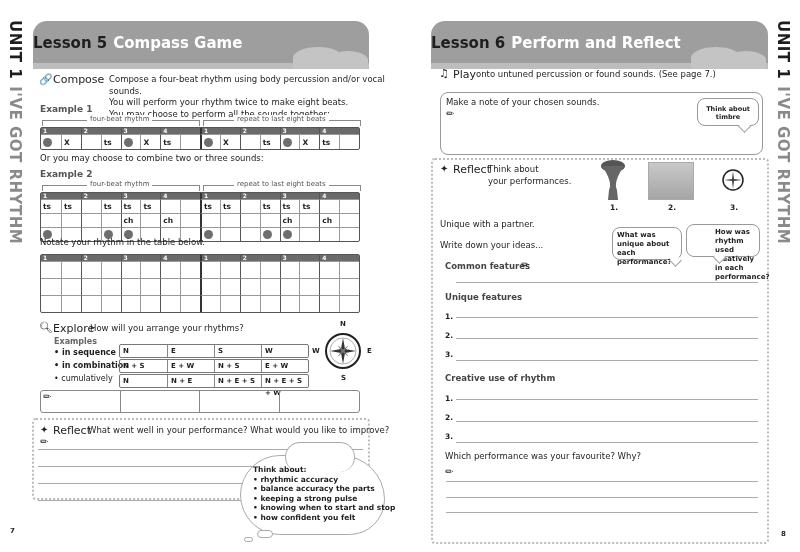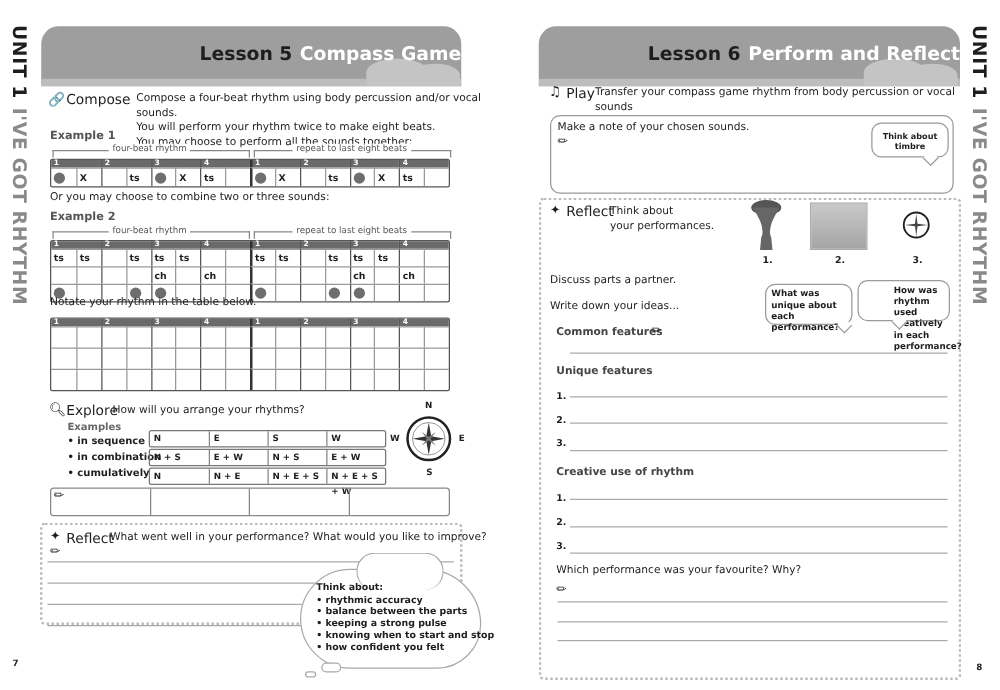--- a/index.html
+++ b/index.html
@@ -11,21 +11,21 @@
   .page-right { left: 400px; width: 400px; }
 
   .unit-vert { position: absolute; top: 20px; width: 22px; height: 190px; }
   .unit-vert span.inner { position: absolute; left: 0; top: 0; transform-origin: 0 0; transform: rotate(90deg) translate(0, -20px); white-space: nowrap; font-size: 15px; font-weight: bold; letter-spacing: 0.5px; }
   .unit-vert .u1 { color: #1e1e1e; }
   .unit-vert .u2 { color: #8a8a8a; margin-left: 7px; }
 
   .header { position: absolute; height: 48px; border-radius: 14px 14px 0 0; background: #9e9e9e; overflow: hidden; }
   .header .band { position: absolute; left: 0; right: 0; bottom: 0; height: 6px; background: #bdbdbd; }
   .header .cloud { position: absolute; bottom: 0; background: #c4c4c4; border-radius: 50% 50% 0 0; }
-  .header .title { position: absolute; top: 13px; left: 0; right: 0; text-align: right; font-size: 15px; font-weight: bold; }
+  .header .title { position: absolute; top: 13px; left: 0; right: 0; text-align: left; font-size: 15px; font-weight: bold; }
   .header .lesson-num { color: #1e1e1e; }
   .header .lesson-name { color: #ffffff; margin-left: 6px; }
 
   .sec-label { font-weight: normal; font-size: 11px; }
   .small { font-size: 8.5px; line-height: 11.5px; }
   .tiny { font-size: 7px; }
 
   .rtable { position: absolute; border: 1px solid #555; border-radius: 2px; display: grid; }
   .rtable .hdr { background: #6a6a6a; color: #fff; font-size: 6px; font-weight: bold; height: 6px; line-height: 6px; padding-left: 2px; }
   .rtable .cell { border-left: 1px solid #999; border-top: 1px solid #999; font-size: 7.5px; font-weight: bold; padding-left: 2px; display: flex; align-items: center; }
@@ -259,21 +259,21 @@
       <div class="cell" style="height: 17px;"></div>
     </div>
 
   <div class="abs" style="left:39px; top:321px; font-size:11px;">🔍︎</div>
   <div class="abs sec-label" style="left:53px; top:322px;">Explore</div>
   <div class="abs small" style="left:90px; top:323px;">How will you arrange your rhythms?</div>
   <div class="abs" style="left:54px; top:337px; font-size:8px; color:#666; font-weight:bold;">Examples</div>
 
   <div class="abs" style="left:54px; top:348px; font-size:8px; font-weight:bold;">• in sequence</div>
   <div class="abs" style="left:54px; top:361px; font-size:8px; font-weight:bold;">• in combination</div>
-  <div class="abs" style="left:54px; top:374px; font-size:8px; font-weight:bold;">• cumulatively</div>
+  <div class="abs" style="left:54px; top:374px; font-size:8px; font-weight:normal;">• cumulatively</div>
 
   <div class="etable" style="left:119px; top:344px;">
     <div class="cell">N</div>
     <div class="cell">E</div>
     <div class="cell">S</div>
     <div class="cell">W</div>
   </div>
   <div class="etable" style="left:119px; top:359px;">
     <div class="cell">N + S</div>
     <div class="cell">E + W</div>
@@ -319,21 +319,21 @@
   <div class="line" style="left:38px; top:483px; width:220px;"></div>
   <div class="line" style="left:38px; top:500px; width:220px;"></div>
 
   <div class="cloud-bubble" style="left:240px; top:455px; width:145px; height:80px; border-radius:45px 50px 40px 45px;"></div>
   <div class="cloud-bubble" style="left:285px; top:442px; width:70px; height:30px; border-bottom:none;"></div>
   <div class="cloud-bubble" style="left:257px; top:530px; width:16px; height:8px;"></div>
   <div class="cloud-bubble" style="left:244px; top:537px; width:9px; height:5px;"></div>
   <div class="abs" style="left:253px; top:465px; font-size:7.5px; font-weight:bold; line-height:9.5px;">
     <div>Think about:</div>
     <div>• rhythmic accuracy</div>
-    <div>• balance between the parts</div>
+    <div>• balance accuracy the parts</div>
     <div>• keeping a strong pulse</div>
     <div>• knowing when to start and stop</div>
     <div>• how confident you felt</div>
   </div>
 
   <div class="page-num" style="left:10px; top:527px;">7</div>
 </div>
 
 <div class="page page-right">
 
@@ -346,21 +346,20 @@
     </div>
   </div>
 
   <div class="unit-vert" style="left:372px;">
     <span class="inner"><span class="u1">UNIT 1</span><span class="u2">I'VE GOT RHYTHM</span></span>
   </div>
 
   <div class="abs" style="left:39px; top:67px; font-size:11px;">♫</div>
   <div class="abs sec-label" style="left:53px; top:68px;">Play</div>
   <div class="abs small" style="left:76px; top:69px; width:290px;">
-    <div>Transfer your compass game rhythm from body percussion or vocal sounds</div>
     <div>onto untuned percussion or found sounds. (See page 7.)</div>
   </div>
   <div class="rounded-box" style="left:40px; top:92px; width:323px; height:63px;"></div>
   <div class="abs small" style="left:46px; top:97px;">Make a note of your chosen sounds.</div>
   <div class="abs" style="left:46px; top:108px; font-size:10px;">✏</div>
   <div class="bubble" style="left:297px; top:98px; width:62px; height:28px; text-align:center; font-size:6.5px; line-height:8px; padding-top:6px;">Think about timbre</div>
 
   <div class="dotted-box" style="left:31px; top:158px; width:338px; height:386px;"></div>
   <div class="abs" style="left:40px; top:163px; font-size:10px;">✦</div>
   <div class="abs sec-label" style="left:53px; top:163px;">Reflect</div>
@@ -379,21 +378,21 @@
   <div class="abs" style="left:248px; top:162px; width:46px; height:38px; background:linear-gradient(180deg,#c9c9c9,#a5a5a5); border:1px solid #aaa;"></div>
   <div class="abs small" style="left:268px; top:202px; font-weight:bold; font-size:7.5px;">2.</div>
   <div class="abs" style="left:317px; top:164px; width:32px; height:32px;">
     <svg width="32" height="32" viewBox="0 0 32 32">
         <circle cx="16" cy="16" r="10" fill="#fff" stroke="#222" stroke-width="1.5"></circle>
         <polygon points="16,7 17,15 25,16 17,17 16,25 15,17 7,16 15,15" fill="#444"></polygon>
       </svg>
   </div>
   <div class="abs small" style="left:330px; top:202px; font-weight:bold; font-size:7.5px;">3.</div>
 
-  <div class="abs small" style="left:40px; top:219px;">Discuss parts a partner.</div>
+  <div class="abs small" style="left:40px; top:219px;">Unique with a partner.</div>
   <div class="abs small" style="left:40px; top:240px;">Write down your ideas...</div>
 
   <div class="bubble" style="left:212px; top:227px; width:70px; height:33px;">What was unique about each performance?</div>
   <div class="bubble" style="left:286px; top:224px; width:74px; height:33px;padding-left:28px;">How was rhythm used creatively in each performance?</div>
 
   <div class="rounded-box" style="left:40px; top:256px; width:323px; height:280px; z-index:-1;"></div>
   <div class="abs" style="left:45px; top:261px; font-size:8.5px; font-weight:bold; color:#444;">Common features</div>
   <div class="abs" style="left:121px; top:259px; font-size:10px;">✏</div>
   <div class="line" style="left:56px; top:282px; width:302px;"></div>
 

